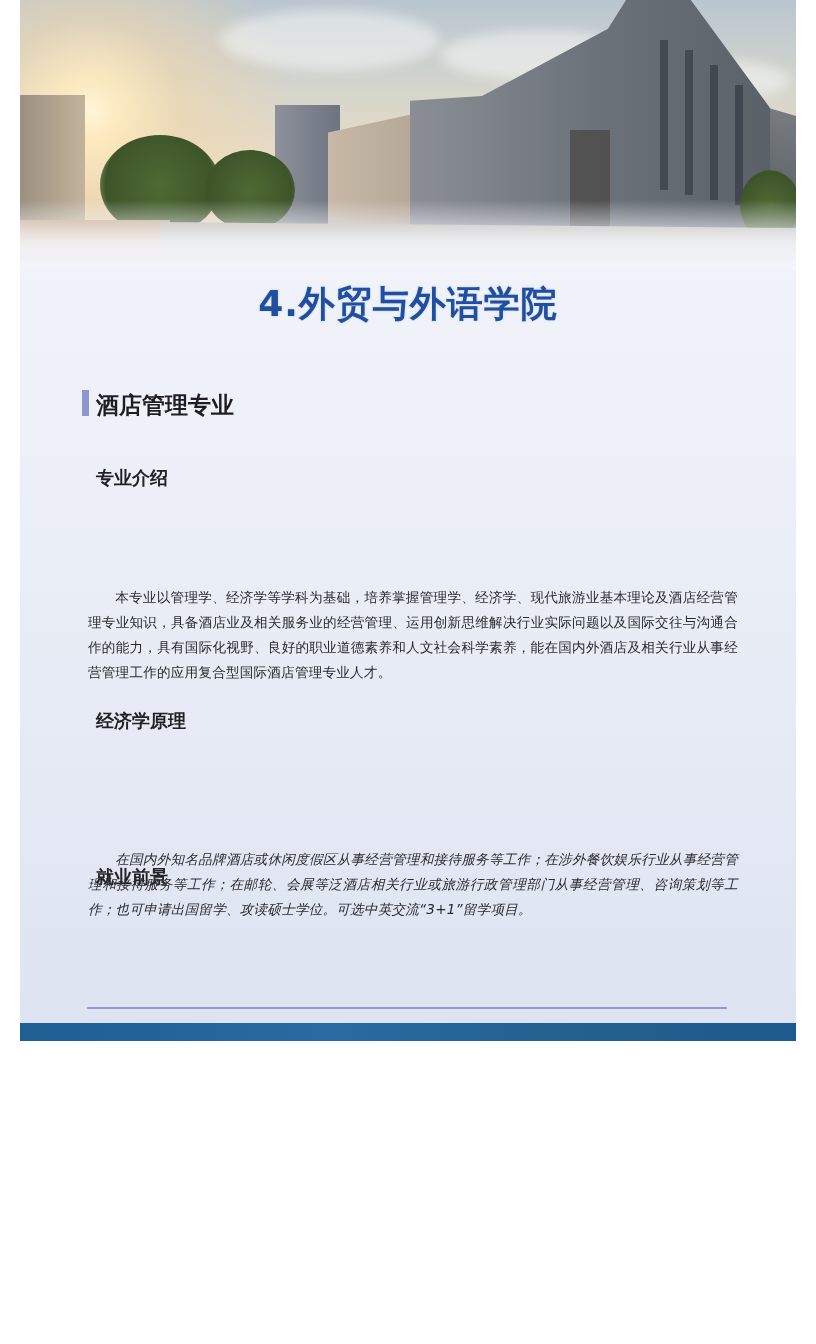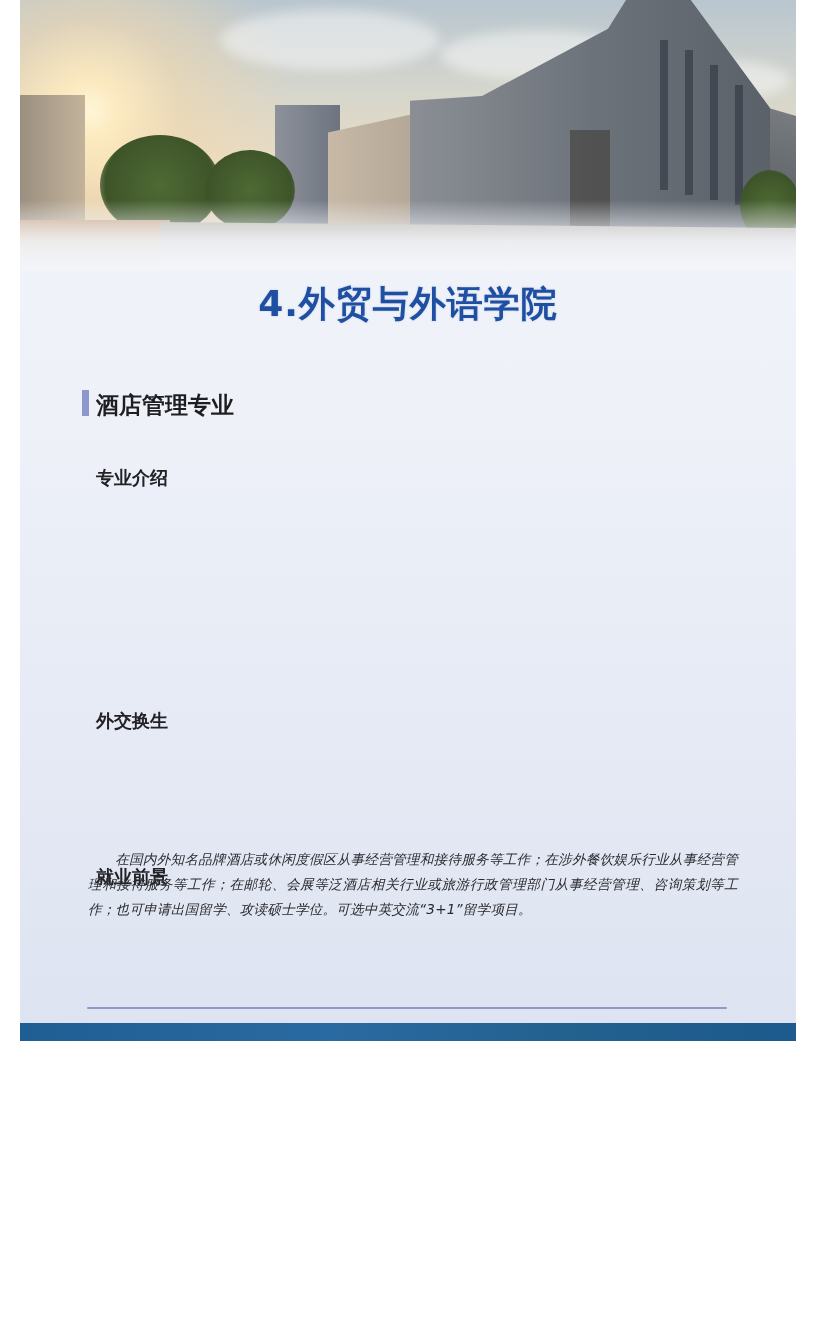--- a/index.html
+++ b/index.html
@@ -85,21 +85,22 @@
   </div>
 
   <div class="college-title">4.外贸与外语学院</div>
 
   <div class="major-heading">
     <span class="bar"></span>
     <span class="txt">酒店管理专业</span>
   </div>
 
   <div class="sub-heading" style="top:434px;margin-top:32px;">专业介绍</div>
+  <div class="para" style="top:585px;">本专业以管理学、经济学等学科为基础，培养掌握管理学、经济学、现代旅游业基本理论及酒店经营管理专业知识，具备酒店业及相关服务业的经营管理、运用创新思维解决行业实际问题以及国际交往与沟通合作的能力，具有国际化视野、良好的职业道德素养和人文社会科学素养，能在国内外酒店及相关行业从事经营管理工作的应用复合型国际酒店管理专业人才。</div>
 
-  <div class="sub-heading" style="top:709px;">外交换生</div>
+  <div class="sub-heading" style="top:709px;">经济学原理</div>
 
   <div class="sub-heading" style="top:865px;">就业前景</div>
   <div class="para" style="top:847px;font-style:italic;">在国内外知名品牌酒店或休闲度假区从事经营管理和接待服务等工作；在涉外餐饮娱乐行业从事经营管理和接待服务等工作；在邮轮、会展等泛酒店相关行业或旅游行政管理部门从事经营管理、咨询策划等工作；也可申请出国留学、攻读硕士学位。可选中英交流“3+1”留学项目。</div>
 
   <div class="divider"></div>
   <div class="footer-band"></div>
 </div>
 
 </body></html>

